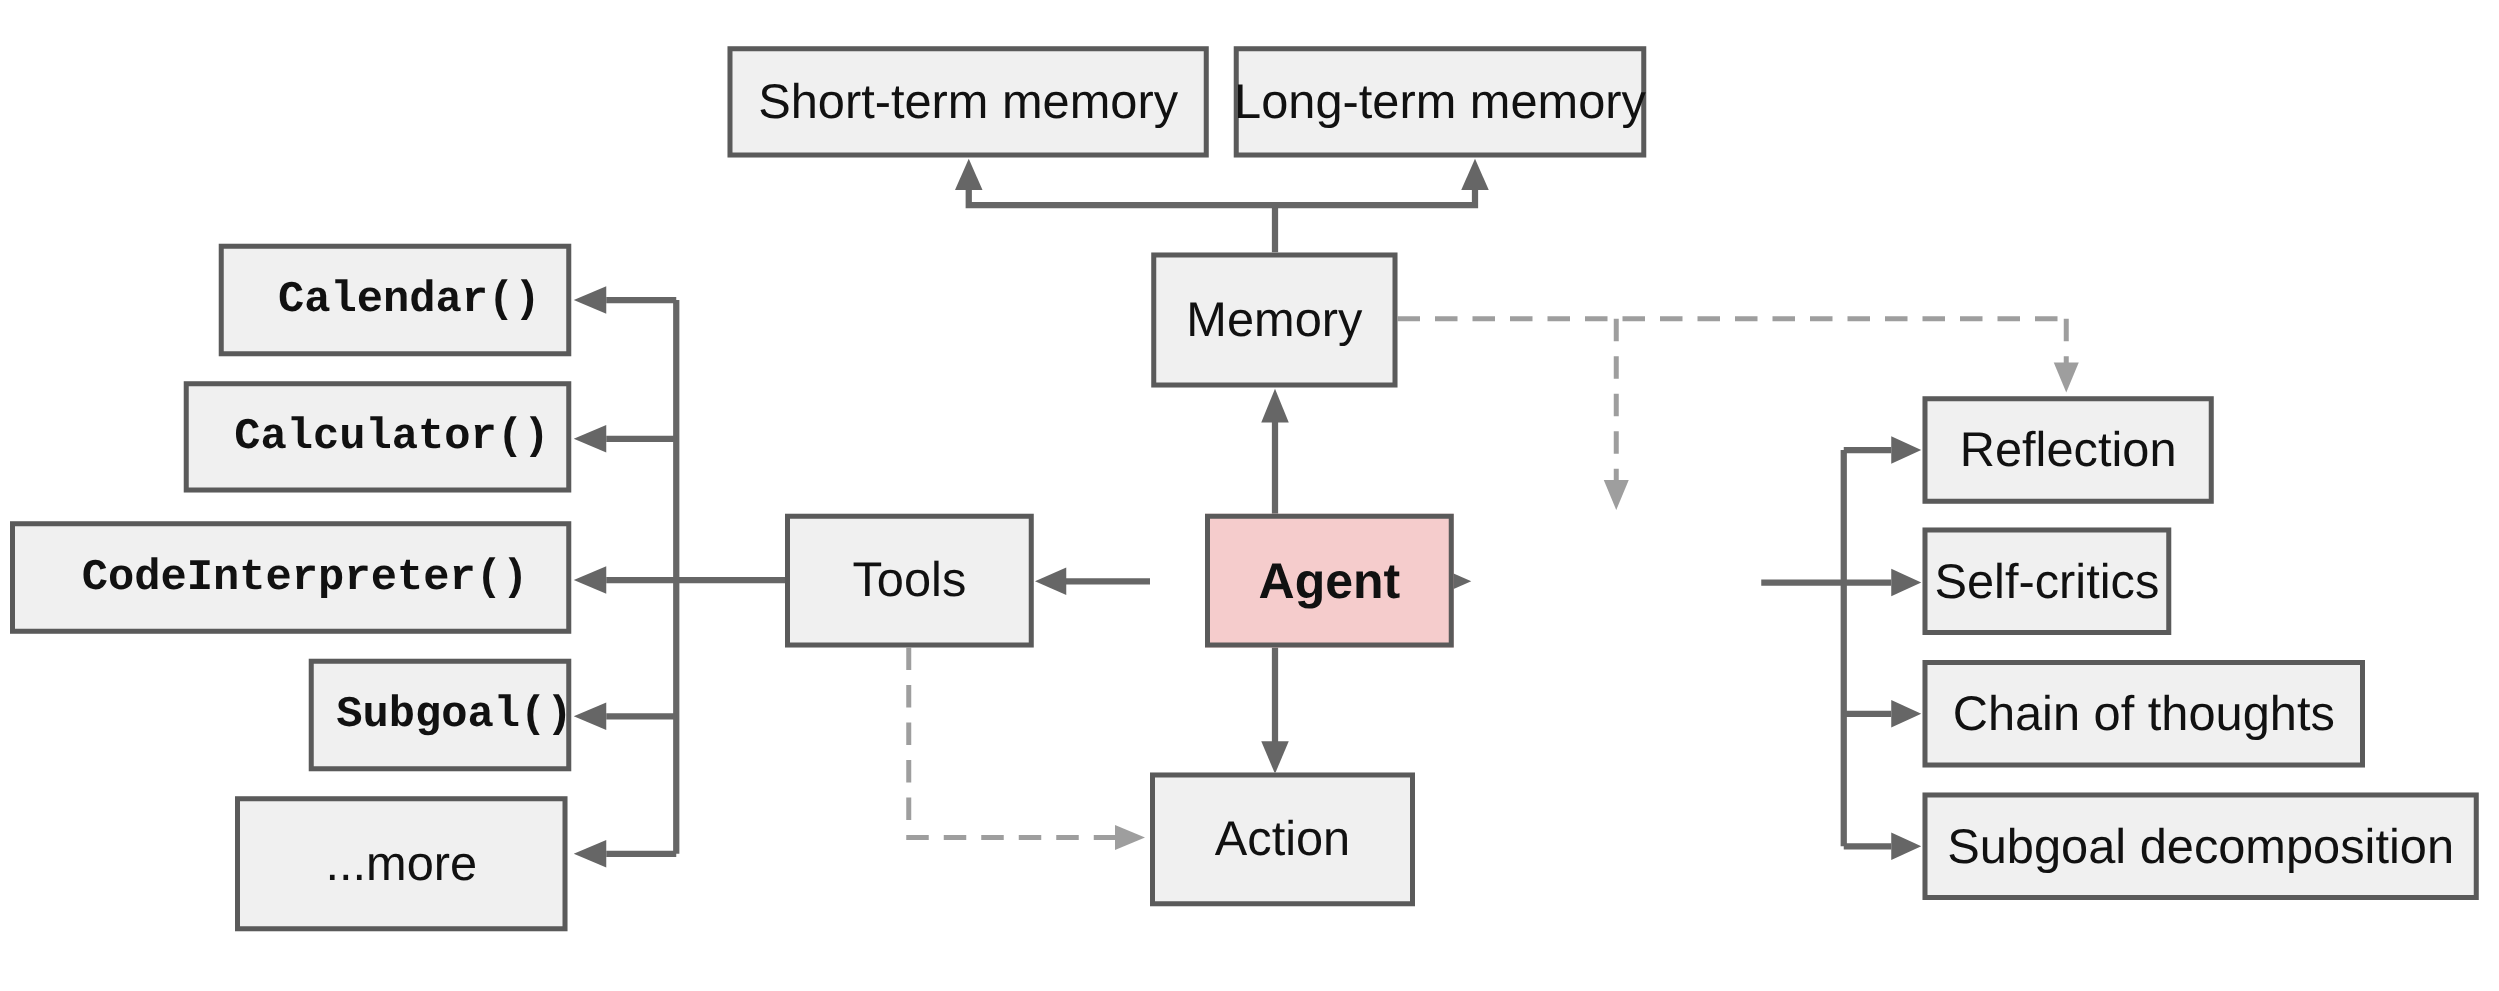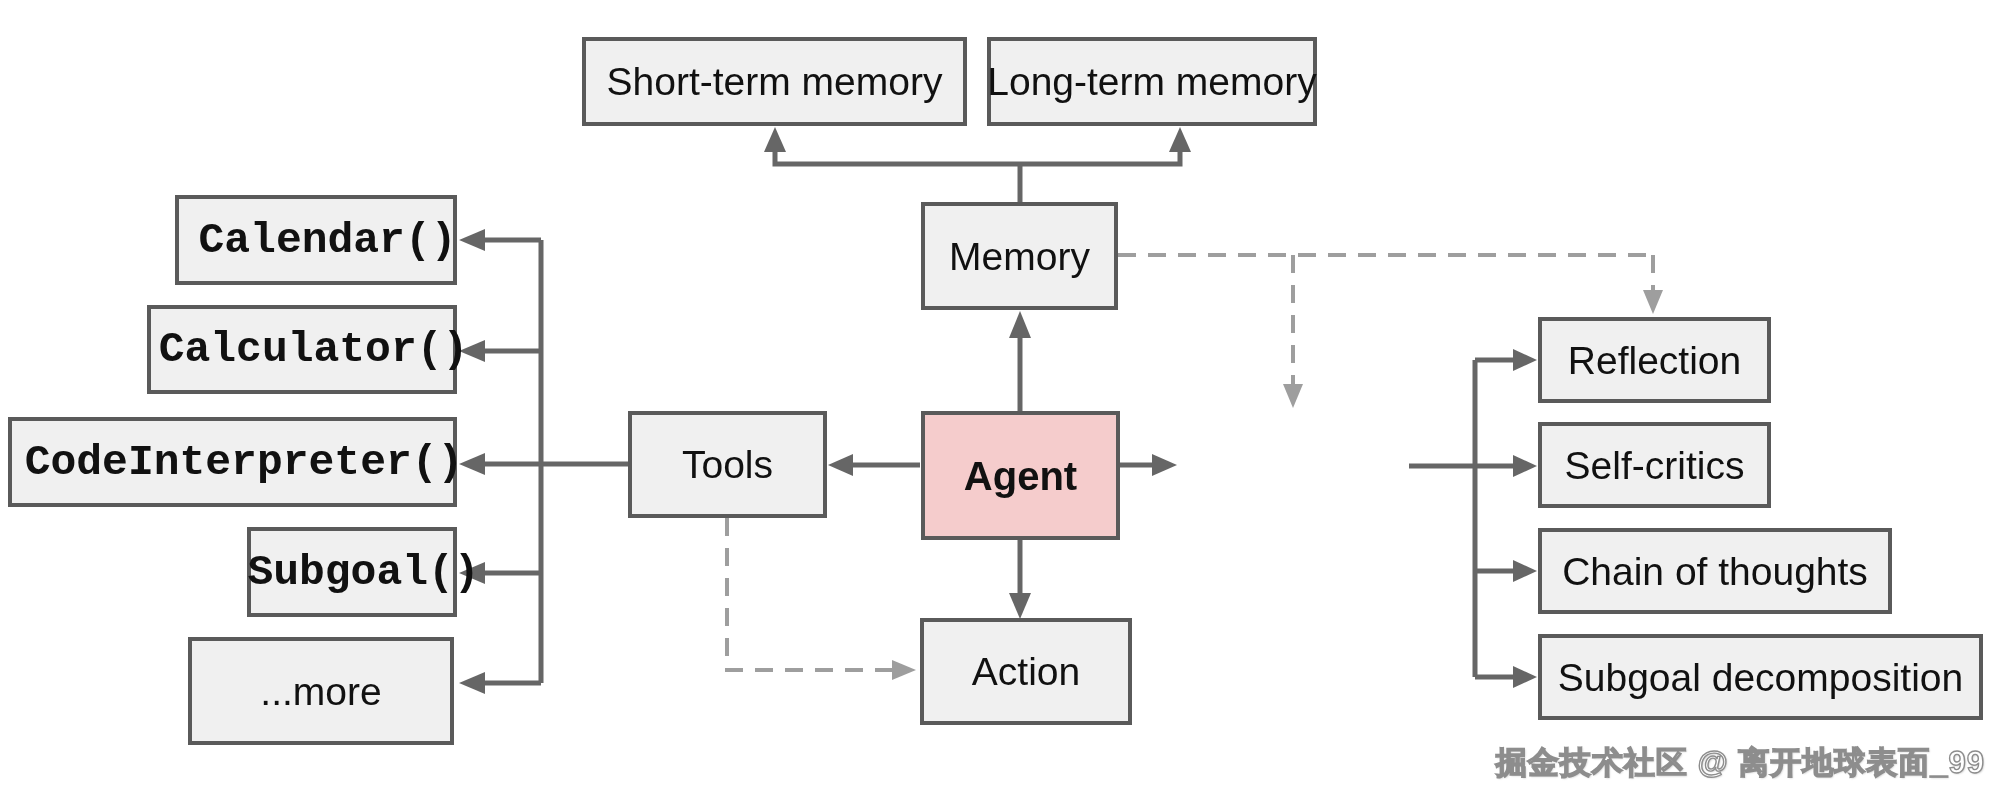--- a/index.html
+++ b/index.html
@@ -25,21 +25,21 @@
     align-items: center;
     justify-content: center;
     color: #111111;
     font-size: 39px;
     line-height: 1;
     white-space: nowrap;
   }
   .node.mono {
     font-family: "Liberation Mono", "DejaVu Sans Mono", monospace;
     font-weight: bold;
-    font-size: 43px;
+    font-size: 35px;
     padding-left: 23px;
   }
   .node.agent {
     background: #f5cccc;
     font-weight: bold;
     font-size: 40px;
   }
   #watermark {
     position: absolute;
     top: 742px;
@@ -116,21 +116,21 @@
   <div class="node" style="left:987px;top:37px;width:330px;height:89px">
     <span>Long-term memory</span>
   </div>
 
   <div class="node" style="left:921px;top:202px;width:197px;height:108px">
     <span>Memory</span>
   </div>
   <div class="node" style="left:628px;top:411px;width:199px;height:107px">
     <span>Tools</span>
   </div>
-  <div class="node agent" style="left:921px;top:411px;width:199px;height:129px">
+  <div class="node agent" style="left:964px;top:411px;width:199px;height:107px">
     <span>Agent</span>
   </div>
   <div class="node" style="left:920px;top:618px;width:212px;height:107px">
     <span>Action</span>
   </div>
 
   <div class="node mono" style="left:175px;top:195px;width:282px;height:90px">
     <span>Calendar()</span>
   </div>
   <div class="node mono" style="left:147px;top:305px;width:310px;height:89px">
@@ -142,25 +142,24 @@
   <div class="node mono" style="left:247px;top:527px;width:210px;height:90px">
     <span>Subgoal()</span>
   </div>
   <div class="node" style="left:188px;top:637px;width:266px;height:108px">
     <span>...more</span>
   </div>
 
   <div class="node" style="left:1538px;top:317px;width:233px;height:86px">
     <span>Reflection</span>
   </div>
-  <div class="node" style="left:1538px;top:422px;width:233px;height:86px">
+  <div class="node" style="left:1538px;top:422px;width:199px;height:86px">
     <span>Self-critics</span>
   </div>
   <div class="node" style="left:1538px;top:528px;width:354px;height:86px">
     <span>Chain of thoughts</span>
   </div>
   <div class="node" style="left:1538px;top:634px;width:445px;height:86px">
     <span>Subgoal decomposition</span>
   </div>
 
-  <div id="watermark">掘金技术社区 @ 离开地球表面_99</div>
 
 </div>
 
 </body></html>

